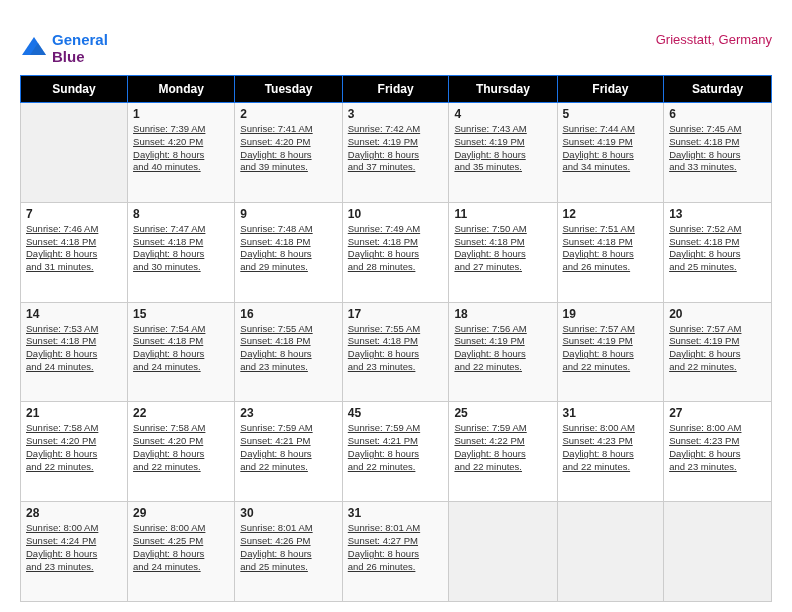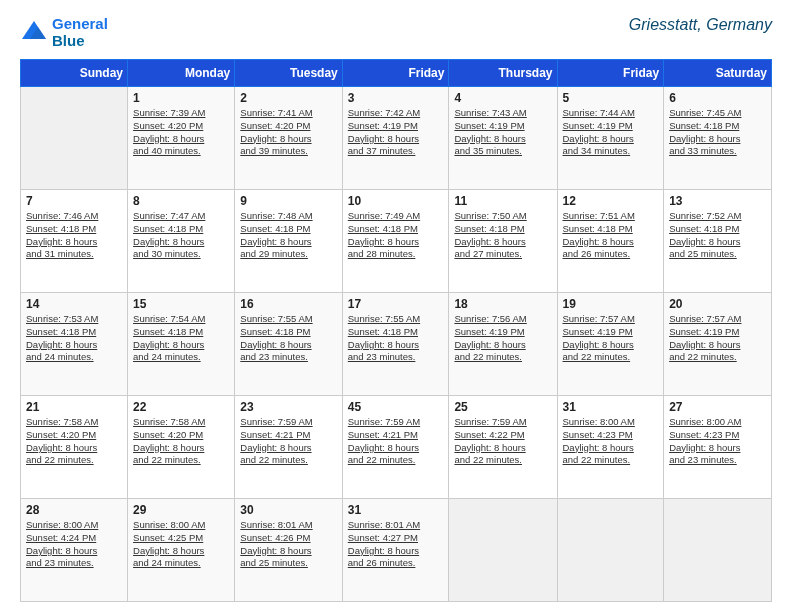--- a/index.html
+++ b/index.html
@@ -6,21 +6,21 @@
     body {
       width: 792px;
       height: 612px;
       background: #fff;
       font-family: Arial, sans-serif;
       overflow: hidden;
     }
     .page {
       width: 792px;
       height: 612px;
-      padding: 16px 20px 10px 20px;
+      padding: 32px 20px 10px 20px;
       display: flex;
       flex-direction: column;
     }
     .header {
       display: flex;
       justify-content: space-between;
       align-items: flex-start;
       margin-bottom: 10px;
     }
     .logo {
@@ -44,37 +44,36 @@
     .title-block {
       text-align: right;
     }
     .month-title {
       font-size: 28px;
       font-weight: bold;
       color: #222;
       line-height: 1.1;
     }
     .location {
-      font-size: 16px;
-      color: #0c4a6e;
-      font-style: italic;
+      font-size: 13px;
+      color: #be185d;
     }
     
     .calendar {
       width: 100%;
       border-collapse: collapse;
       flex: 1;
     }
     .calendar thead th {
-      background: #1d4ed8;
+      background: #000000;
       color: #fff;
       font-size: 12px;
       font-weight: bold;
       padding: 6px 4px;
-      text-align: right;
+      text-align: center;
       border: 1px solid #1a73e8;
     }
     .calendar tbody td {
       border: 1px solid #ccc;
       vertical-align: top;
       padding: 4px 5px;
       font-size: 10px;
       color: #333;
       width: 113px;
       background: #fff;
@@ -109,21 +108,21 @@
 
   <div class="header">
     <div class="logo">
 
       <svg class="logo-icon" viewBox="0 0 28 28" xmlns="http://www.w3.org/2000/svg">
         <polygon points="14,2 26,20 2,20" fill="#1a73e8"></polygon>
         <polygon points="18,8 26,20 10,20" fill="#1a5fb4" opacity="0.5"></polygon>
       </svg>
       <div class="logo-text">
         <div><span>General</span></div>
-        <div><span style="color:#0369a1">Blue</span></div>
+        <div><span style="color:#701a75">Blue</span></div>
       </div>
     </div>
     <div class="title-block">
       <div class="location">Griesstatt, Germany</div>
     </div>
   </div>
 
   <table class="calendar">
     <thead>
       <tr>

